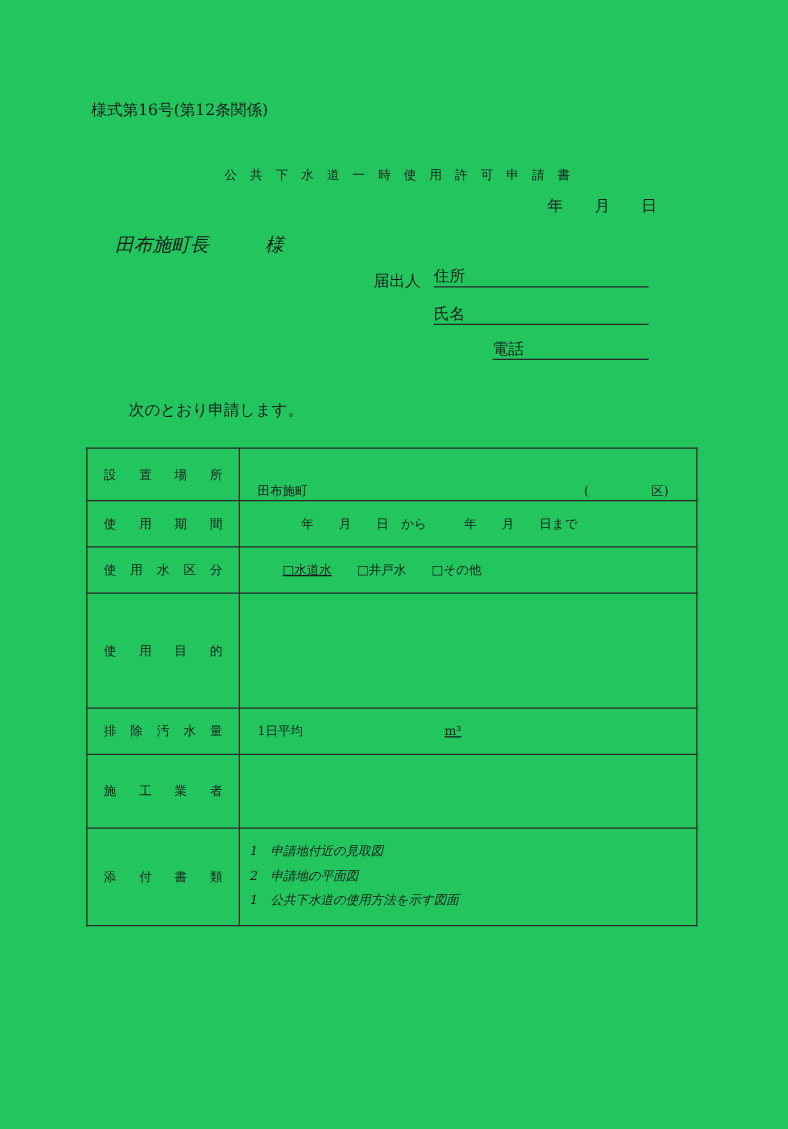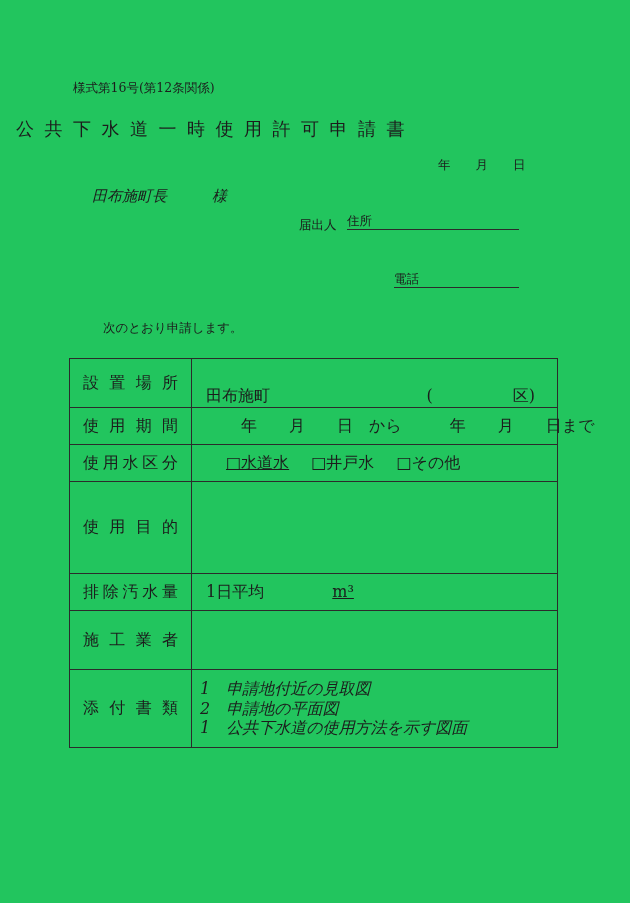--- a/index.html
+++ b/index.html
@@ -7,23 +7,23 @@
   body {
     width:630px; height:903px;
     font-family:"DejaVu Serif","Liberation Serif",serif;
     color:#1c1c1c;
   }
   .page { position:relative; width:630px; height:903px; background:#22c55e; overflow:hidden; }
 
   .form-number { position:absolute; left:73px; top:80px; font-size:12.5px; }
 
   .form-title {
-    position:absolute; left:0; top:117px; width:100%;
-    font-size:18px; font-weight:normal;
-    text-align:left; letter-spacing:10.5px; text-indent:16px;
+    position:absolute; left:0; top:133px; width:100%;
+    font-size:10px; font-weight:normal;
+    text-align:center; letter-spacing:10.5px; text-indent:16px;
     white-space:nowrap;
   }
 
   .date-line { position:absolute; left:438px; top:157px; font-size:12.5px; white-space:pre; }
 
   .addressee { position:absolute; left:92px; top:187px; font-size:15px; white-space:pre;font-style:italic; }
 
   .applicant-label { position:absolute; left:299px; top:217px; font-size:12.5px; }
 
   .u-field {
@@ -31,21 +31,21 @@
     border-bottom:1px solid #2b2b2b;
   }
   .u-field.addr  { left:347px; top:213px; width:172px; }
   .u-field.name  { left:347px; top:243px; width:172px; }
   .u-field.phone { left:394px; top:271px; width:125px; }
 
   .intro { position:absolute; left:103px; top:320px; font-size:12.5px; }
 
   .form-table {
     position:absolute; left:69px; top:358px; width:489px;
-    border-collapse:collapse; table-layout:fixed; font-size:16px;
+    border-collapse:collapse; table-layout:fixed; font-size:10px;
   }
   .form-table th, .form-table td {
     border:1px solid #2b2b2b; vertical-align:middle; font-weight:normal;
   }
   .form-table th {
     width:122px; padding:0 13px;
     text-align:justify; text-align-last:justify;
     white-space:nowrap;
   }
   .form-table td { padding-left:14px; }
@@ -57,41 +57,44 @@
   tr.r5 { height:37px; }
   tr.r6 { height:59px; }
   tr.r7 { height:59px; }
   tr.r8 { height:78px; }
 
   .cellflex { display:flex; align-items:baseline; width:100%;margin-top:27px; }
   .note { margin-left:auto; margin-right:22px; white-space:pre; }
   .period-text { margin-left:35px; white-space:pre; }
   .opt { margin-right:17px; white-space:pre; }
   .opt.first { margin-left:20px;text-decoration:underline; }
-  .unit { margin-left:63px;text-decoration:underline; }
+  .unit { margin-left:110px;text-decoration:underline; }
   td.att-cell { padding-left:8px;font-style:italic; }
   .att-line { line-height:19.5px; white-space:pre; }
 </style>
 </head>
 <body>
 
 <div class="page">
 
   <div class="form-number">様式第16号(第12条関係)</div>
 
   <h1 class="form-title">公共下水道一時使用許可申請書</h1>
 
   <div class="date-line">年　　月　　日</div>
 
   <div class="addressee">田布施町長　　　様</div>
 
   <div class="applicant-label">届出人</div>
 
   <div class="u-field addr">
     <span>住所</span>
+  </div>
+  <div class="u-field name">
+    <span>氏名</span>
   </div>
   <div class="u-field phone">
     <span>電話</span>
   </div>
 
   <div class="intro">次のとおり申請します。</div>
 
   <table class="form-table">
     <tbody>
         <tr class="r1">

